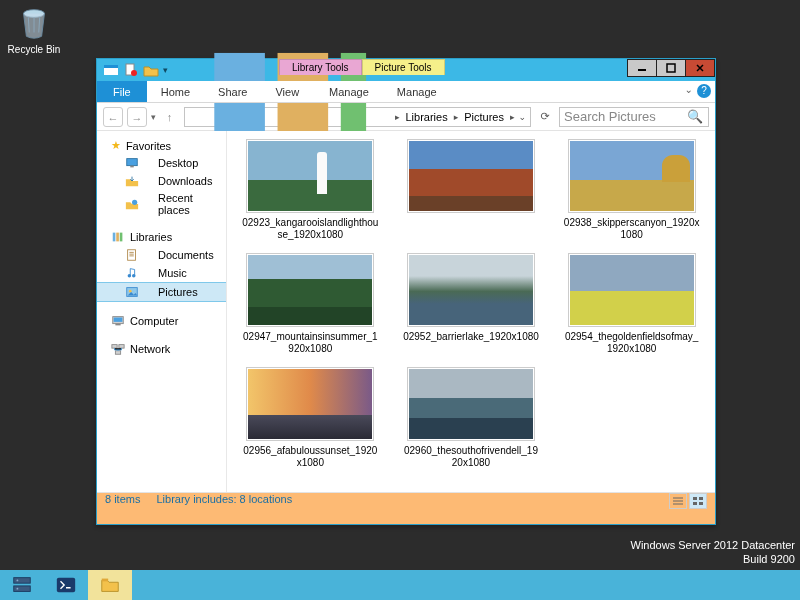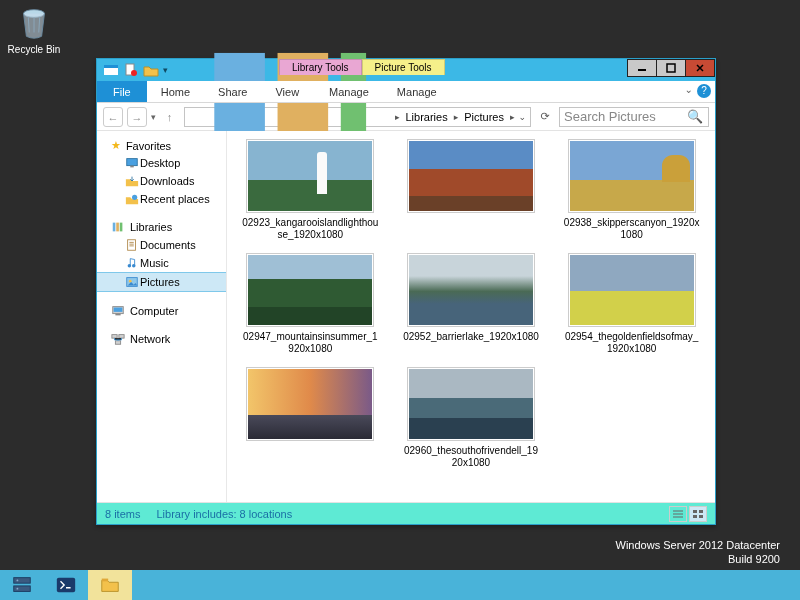--- a/index.html
+++ b/index.html
@@ -4,21 +4,21 @@
 <style>
 * { box-sizing: border-box; margin: 0; padding: 0; font-family: "Segoe UI", Tahoma, sans-serif; }
 body { width: 800px; height: 600px; overflow: hidden; background: #2c2c2c; position: relative; }
 
 
 .desktop-icon { position: absolute; top: 4px; left: 6px; width: 56px; text-align: center; color: #fff; font-size: 10px; cursor: pointer; }
 .desktop-icon .bin { width: 38px; height: 38px; margin: 0 auto 2px; position: relative; }
 .desktop-icon .bin svg { width: 38px; height: 38px; }
 
 
-.watermark { position: absolute; right: 20px; bottom: 34px; color: #fff; font-size: 11px; text-align: right; line-height: 14px; }
+.watermark { position: absolute; right: 5px; bottom: 34px; color: #fff; font-size: 11px; text-align: right; line-height: 14px; }
 
 
 .taskbar { position: absolute; bottom: 0; left: 0; right: 0; height: 30px; background: #49b3d9; display: flex; align-items: stretch; }
 .taskbar .tbtn { width: 44px; display: flex; align-items: center; justify-content: center; border-right: 0; }
 .taskbar .tbtn.active { background: #f2e39b; }
 .taskbar .tbtn svg { width: 22px; height: 22px; }
 
 
 .window { position: absolute; left: 96px; top: 58px; width: 620px; height: 467px; background: #3cb8e6; display: flex; flex-direction: column; border: 1px solid #2a9fc9; box-shadow: 0 2px 4px rgba(0,0,0,.3); }
 .titlebar { height: 22px; display: flex; align-items: stretch; position: relative; }
@@ -46,32 +46,32 @@
 .addr .pathbox { flex: 1; height: 20px; border: 1px solid #c4c4c4; display: flex; align-items: center; padding: 0 4px; font-size: 11px; gap: 4px; }
 .addr .pathbox .crumb { padding: 0 2px; }
 .addr .pathbox .sep { color:#555; font-size:9px;}
 .addr .refresh { width:20px; font-size:11px; color:#555; text-align:center;}
 .addr .searchbox { width: 150px; height: 20px; border: 1px solid #c4c4c4; display: flex; align-items: center; padding: 0 4px; font-size: 13px; color: #888; justify-content:space-between;}
 
 .body { flex: 1; display: flex; background: #fff; overflow: hidden; }
 .nav { width: 130px; border-right: 1px solid #e8e8e8; padding: 6px 0; font-size: 11px; overflow:hidden;}
 .nav .group { margin-bottom: 10px; }
 .nav .hdr { display: flex; align-items: center; padding: 2px 6px 2px 14px; gap: 5px; }
-.nav .item { display: flex; align-items: center; padding: 2px 6px 2px 28px; gap: 1px; }
+.nav .item { display: flex; align-items: center; padding: 2px 6px 2px 28px; gap: 19px; }
 .nav .item.selected { background: #cde8f6; border:1px solid #7fc8ea; border-left:none; border-right:none;}
 .nav svg, .nav .ico { width: 14px; height: 14px; flex-shrink:0;}
 
 .content { flex: 1; padding: 8px 4px; overflow: auto; }
 .grid { display: grid; grid-template-columns: repeat(3, 1fr); gap: 12px 2px; }
 .thumb { text-align: center; font-size: 10px; }
 .thumb .img { width: 128px; height: 74px; margin: 0 auto 4px; border: 1px solid #ccc; padding:1px; background:#fff; }
 .thumb .img div { width:100%; height:100%; }
 .thumb .name { line-height: 12px; word-break: break-all; padding: 0 10px; }
 
-.status { height: 22px; background: #5eead4; border-top: 1px solid #e3e3e3; display: flex; align-items: center; padding: 0 8px; font-size: 11px; color: #1a6fa5; gap: 16px; }
+.status { height: 32px; background: #fdba74; border-top: 1px solid #e3e3e3; display: flex; align-items: flex-start; padding: 0 8px; font-size: 11px; color: #1a6fa5; gap: 16px; }
 .status .right { margin-left: auto; display:flex; gap:2px;}
 .status .viewbtn { width:18px; height:16px; border:1px solid #ccc; display:flex; align-items:center; justify-content:center;}
 
 
 .t0{background:linear-gradient(#87b4d0 55%,#3a6a3e 55%);position:relative}.t0::after{content:"";position:absolute;left:55%;top:15%;width:10px;height:60%;background:#fafafa;border-radius:3px 3px 0 0}
 .t1{background:linear-gradient(#5a8cc5 40%,#a04a2a 40% 78%,#6a4028 78%)}
 .t2{background:linear-gradient(#7aa6d4 55%,#c7a84a 55%);position:relative}.t2::after{content:"";position:absolute;right:4px;top:20%;width:28px;height:38%;background:#caa03a;border-radius:40% 40% 0 0}
 .t3{background:linear-gradient(#9fbfd5 35%,#2f5a33 35% 75%,#224427 75%)}
 .t4{background:linear-gradient(#c8d4da 30%,#4a6a55 52%,#47647a 70%)}
 .t5{background:linear-gradient(#8fa8c0 52%,#d2d04a 52%)}
@@ -294,20 +294,21 @@
           <div class="thumb">
             <div class="img">
               <div class="t5"></div>
             </div>
             <div class="name">02954_thegoldenfieldsofmay_1920x1080</div>
           </div>
           <div class="thumb">
             <div class="img">
               <div class="t6"></div>
             </div>
+            <div class="name">02956_afabuloussunset_1920x1080</div>
           </div>
           <div class="thumb">
             <div class="img">
               <div class="t7"></div>
             </div>
             <div class="name">02960_thesouthofrivendell_1920x1080</div>
           </div>
         </div>
     </div>
   </div>

